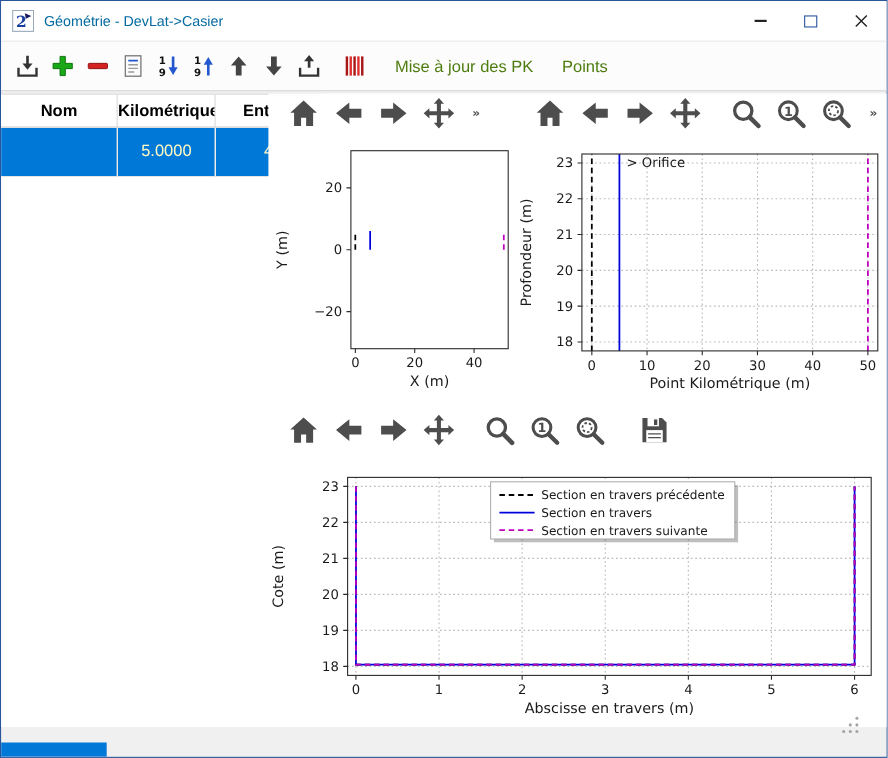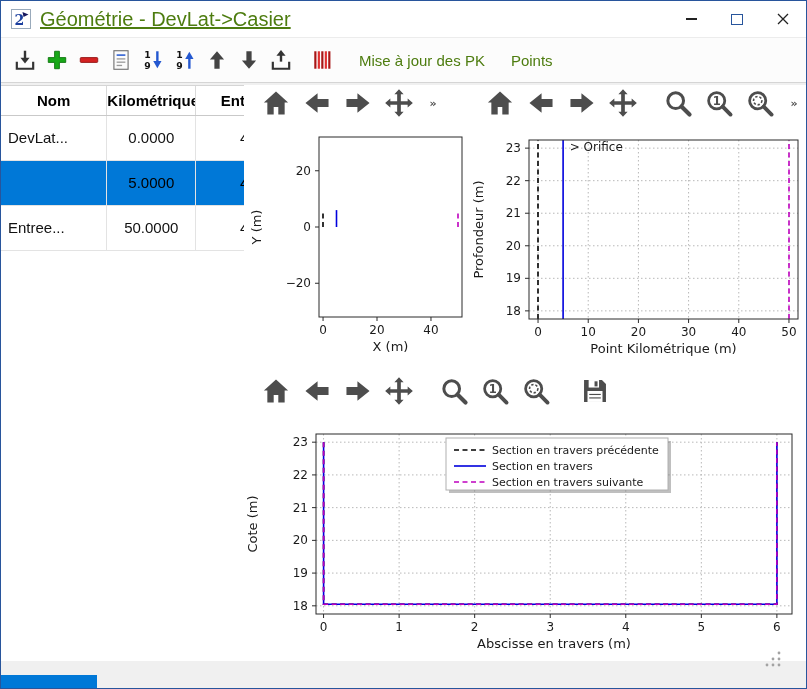--- a/index.html
+++ b/index.html
@@ -6,21 +6,21 @@
   html,body { width:807px; height:689px; overflow:hidden; }
   body { font-family:"Liberation Sans", sans-serif; background:#f0f0f0; }
 
   .window { position:relative; width:807px; height:689px; background:#f0f0f0;
             border:1px solid #28559c; overflow:hidden; }
 
   
   .titlebar { position:absolute; left:0; top:0; width:100%; height:36px; background:#fff;
               display:flex; align-items:center; padding-left:10px; }
   .app-icon { width:20px; height:20px; display:inline-block; }
-  .title { font-size:20px; color:#4d7c0f; margin-left:9px;text-decoration:underline; }
+  .title { font-size:13px; color:#0369a1; margin-left:9px; }
   .win-controls { position:absolute; right:0; top:0; height:36px; display:flex; }
   .win-btn { width:46px; height:36px; display:flex; align-items:center; justify-content:center; }
   .min-glyph { width:11px; height:1.5px; background:#222; display:block; }
   .max-glyph { width:12px; height:11px; border:1.5px solid #28559c; display:block; }
 
   
   .toolbar { position:absolute; left:0; top:36px; width:100%; height:46px; background:#fcfcfc;
              border-top:1px solid #ececec; border-bottom:1px solid #d5d5d5;
              display:flex; align-items:center; padding-left:12px; }
   .tb-icons { display:flex; align-items:center; }
@@ -36,21 +36,21 @@
   .grid-table { border-collapse:collapse; width:100%; table-layout:fixed; }
   .grid-table th { font-size:15px; font-weight:bold; height:29px; color:#000;
                    border-right:1px solid #d9d9d9; border-bottom:1px solid #c9c9c9;
                    overflow:hidden; white-space:nowrap; text-align:center; background:#fff; }
   .grid-table th:last-child { border-right:none; }
   .grid-table td { font-size:15px; height:45px; color:#111;
                    border-right:1px solid #e3e3e3; border-bottom:1px solid #e3e3e3;
                    text-align:center; overflow:hidden; white-space:nowrap; background:#fff; }
   .grid-table td:last-child { border-right:none; }
   .grid-table td.nom { text-align:left; padding-left:7px; }
-  .grid-table tr.selected td { background:#0078d7; color:#000000;text-align:center; }
+  .grid-table tr.selected td { background:#0078d7; color:#fef9c3;text-align:center; }
 
   
   .plots-panel { position:absolute; left:243px; top:84px; width:563px; height:576px; background:#fff; }
   .ptb { position:absolute; display:flex; align-items:center; height:32px; }
   .pti { width:30px; height:30px; margin-right:11px; }
   .pti svg { width:100%; height:100%; display:block; }
   .pti.gap { margin-left:14px; }
   .pti.gap2 { margin-left:18px; }
   .pti.more { width:16px; margin-right:0; }
   svg.plot { position:absolute; }
@@ -171,33 +171,23 @@
           <col style="width:80px">
         </colgroup>
       <thead>
           <tr id="table-head" data-name="table-header-row">
             <th data-name="column-header">Nom</th>
             <th data-name="column-header">Kilométrique</th>
             <th data-name="column-header">Entree</th>
           </tr>
         </thead>
       <tbody id="table-body">
-          <tr data-name="table-row">
-            <td class="nom" data-name="cell-nom">DevLat...</td>
-            <td class="pk" data-name="cell-pk">0.0000</td>
-            <td class="points" data-name="cell-points">4</td>
-          </tr>
           <tr class="selected" data-name="table-row">
             <td class="nom" data-name="cell-nom"></td>
             <td class="pk" data-name="cell-pk">5.0000</td>
-            <td class="points" data-name="cell-points">4</td>
-          </tr>
-          <tr data-name="table-row">
-            <td class="nom" data-name="cell-nom">Entree...</td>
-            <td class="pk" data-name="cell-pk">50.0000</td>
             <td class="points" data-name="cell-points">4</td>
           </tr>
         </tbody>
     </table>
   </div>
 
   <div class="plots-panel" data-name="plots-panel"></div>
 
   <div class="ptb" id="tb-plan" style="left:260px;top:86px" data-name="plan-plot-toolbar">
       <div class="pti" data-name="home-icon">

